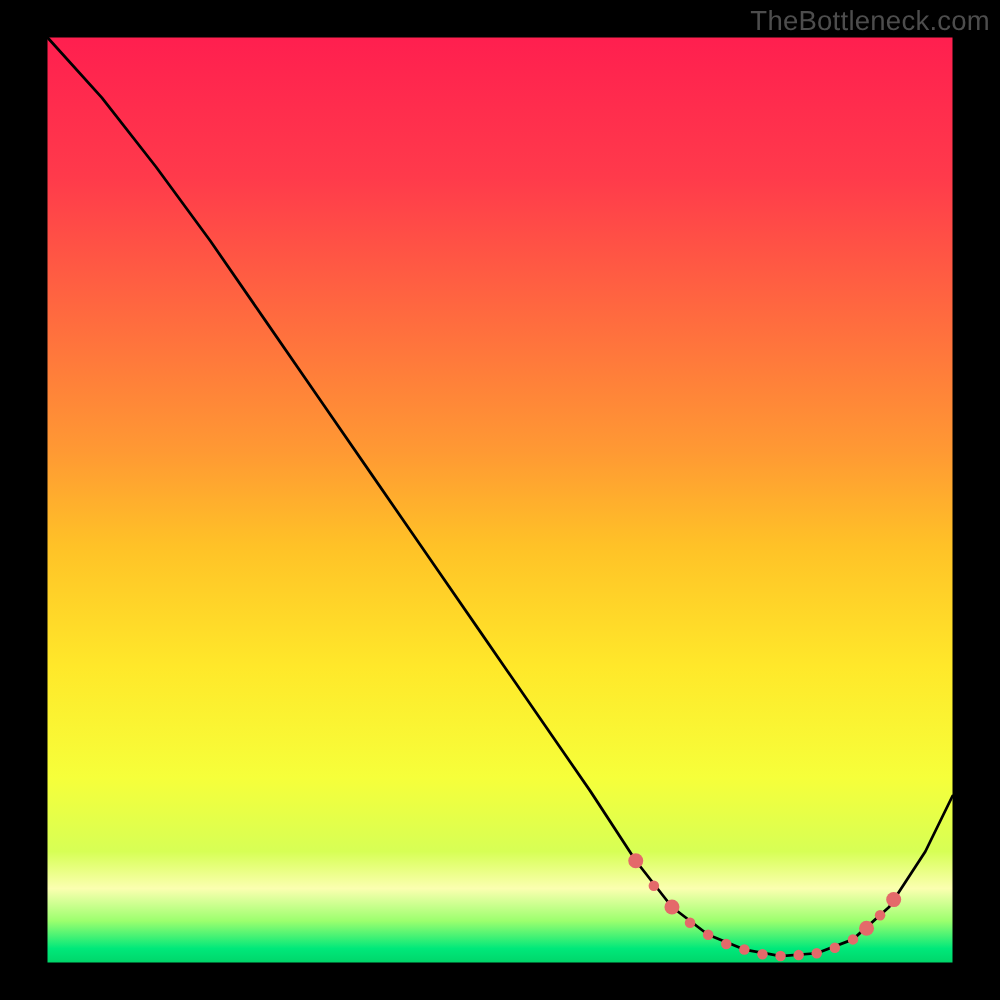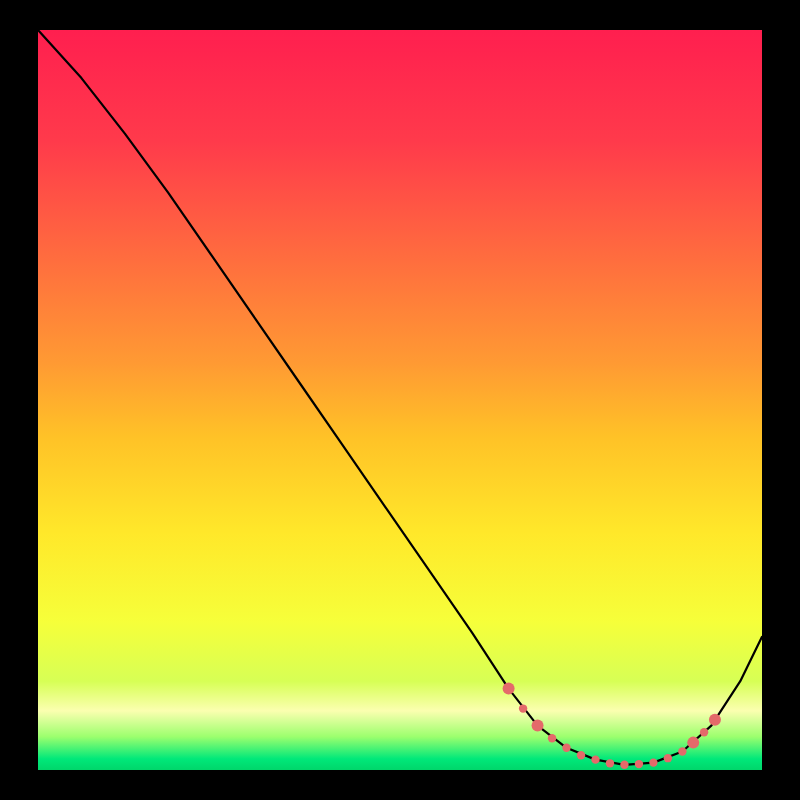--- a/index.html
+++ b/index.html
@@ -30,20 +30,21 @@
   svg {
     position: absolute;
     top: 0;
     left: 0;
   }
 </style>
 </head>
 <body>
 
 <div class="frame">
+  <div class="watermark">TheBottleneck.com</div>
   <svg id="chart-svg" width="800" height="800" viewBox="0 0 800 800">
     <defs>
       <linearGradient id="bg-grad" x1="0" y1="0" x2="0" y2="1">
           <stop offset="0.00%" stop-color="#ff1f4f"></stop>
           <stop offset="15.00%" stop-color="#ff3a4b"></stop>
           <stop offset="30.00%" stop-color="#ff6a3f"></stop>
           <stop offset="45.00%" stop-color="#ff9a33"></stop>
           <stop offset="55.00%" stop-color="#ffc227"></stop>
           <stop offset="68.00%" stop-color="#ffe82a"></stop>
           <stop offset="80.00%" stop-color="#f6ff3a"></stop>

